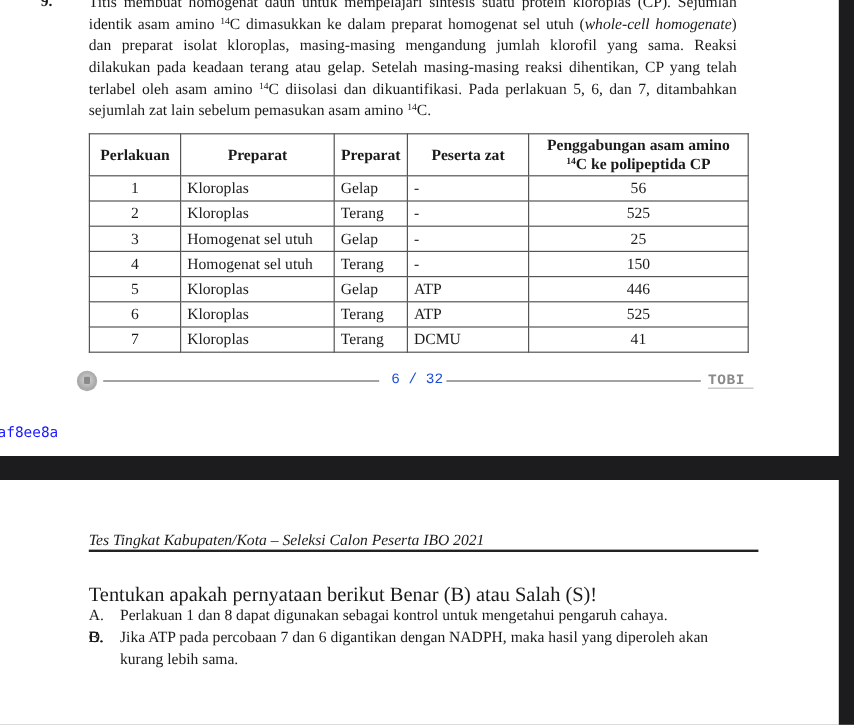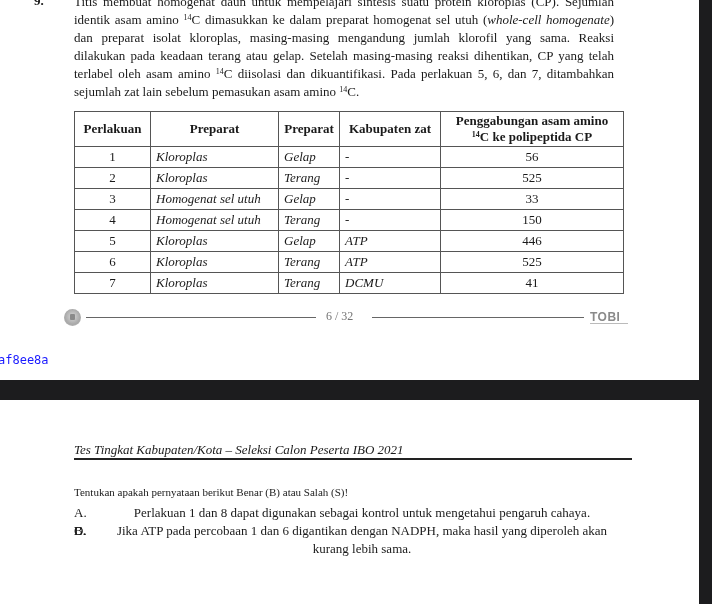--- a/index.html
+++ b/index.html
@@ -6,73 +6,73 @@
   body {
     width:712px; height:604px; overflow:hidden; position:relative;
     background:#1c1c1e;
     font-family:"Liberation Serif", "DejaVu Serif", serif;
     color:#1a1a1a;
   }
   .page {
     position:absolute; left:0; width:699px; background:#ffffff;
   }
   .page-top { top:0; height:380px; }
-  .page-bottom { top:400px; height:204px;text-align:center; }
+  .page-bottom { top:400px; height:204px; }
 
   .q-number {
     position:absolute; left:34px; top:-7px; font-size:13px; font-weight:bold;
   }
   .q-text {
     position:absolute; left:74px; top:-7px; width:540px;
     font-size:13px; line-height:18px; text-align:justify;
   }
   .q-text p { margin:0; }
   sup { font-size:8px; vertical-align:4px; line-height:0; }
 
   table.data {
     position:absolute; left:74px; top:111px;
     border-collapse:collapse; font-size:13px;
   }
   table.data th, table.data td {
     border:1px solid #555; padding:0 5px; height:20px;
   }
   table.data th { height:34px; font-weight:bold; text-align:center; line-height:16px; }
   table.data td.c { text-align:center; }
-  table.data td.l { text-align:left;font-style:italic; }
+  table.data td.l { text-align:left; }
 
   .footer {
     position:absolute; left:64px; top:308px; width:568px; height:20px;
   }
   .emblem {
     position:absolute; left:0; top:1px; width:17px; height:17px; border-radius:50%;
     background:radial-gradient(circle at 50% 45%, #d8d8d8 0%, #a9a9a9 60%, #bcbcbc 100%);
   }
   .emblem::after{
     content:""; position:absolute; left:6px; top:5px; width:5px; height:6px;
     border-radius:1px; background:#8a8a8a;
   }
   .rule-left { position:absolute; left:22px; top:9px; width:230px; height:1px; background:#666; }
-  .page-num { position:absolute; left:262px; top:1px; font-size:12px; font-family:Liberation Serif, serif; color:#737373; }
+  .page-num { position:absolute; left:262px; top:1px; font-size:12px; font-family:Liberation Mono, monospace; color:#1d4ed8; }
   .rule-right { position:absolute; left:308px; top:9px; width:212px; height:1px; background:#666; }
   .tobi-logo {
-    position:absolute; left:526px; top:2px; font-family:Liberation Sans, sans-serif;
+    position:absolute; left:526px; top:2px; font-family:Liberation Mono, monospace;
     font-weight:bold; font-size:12px; color:#8a8a8a; letter-spacing:0.5px;
   }
   .tobi-logo .sub { position:absolute; left:0; top:13px; width:38px; height:1px; background:#bbb; }
 
   .hash-link {
     position:absolute; left:-2px; top:353px; font-family:"DejaVu Sans Mono", monospace;
     font-size:12px; color:#1a1aff;
   }
 
   .header-title {
     position:absolute; left:74px; top:42px; font-size:13px; font-style:italic;
   }
   .header-rule { position:absolute; left:74px; top:58px; width:558px; height:2px; background:#222; }
-  .instruction { position:absolute; left:74px; top:86px; font-size:11px; }
+  .instruction { position:absolute; left:74px; top:86px; font-size:17px; }
   .options { position:absolute; left:74px; top:104px; width:550px; font-size:13px; line-height:18px; }
   .option { position:relative; padding-left:26px; }
   .option .letter { position:absolute; left:0; top:0; }
 </style>
 </head>
 <body>
 
 <div class="page page-top">
   <div class="q-number">9.</div>
   <div class="q-text">
@@ -87,21 +87,21 @@
         <col style="width:128px">
         <col style="width:61px">
         <col style="width:101px">
         <col style="width:183px">
     </colgroup>
     <thead>
       <tr>
         <th>Perlakuan</th>
         <th>Preparat</th>
         <th>Preparat</th>
-        <th>Kabupaten zat</th>
+        <th>Peserta zat</th>
         <th>
           <span>Penggabungan asam amino</span><br>
           <sup>14</sup><span>C ke polipeptida CP</span>
         </th>
       </tr>
     </thead>
     <tbody>
       <tr>
         <td class="c">1</td>
         <td class="l">Kloroplas</td>
@@ -114,21 +114,21 @@
         <td class="l">Kloroplas</td>
         <td class="l">Terang</td>
         <td class="l">-</td>
         <td class="c">525</td>
       </tr>
       <tr>
         <td class="c">3</td>
         <td class="l">Homogenat sel utuh</td>
         <td class="l">Gelap</td>
         <td class="l">-</td>
-        <td class="c">33</td>
+        <td class="c">25</td>
       </tr>
       <tr>
         <td class="c">4</td>
         <td class="l">Homogenat sel utuh</td>
         <td class="l">Terang</td>
         <td class="l">-</td>
         <td class="c">150</td>
       </tr>
       <tr>
         <td class="c">5</td>
@@ -175,16 +175,16 @@
       <span>Perlakuan 1 dan 8 dapat digunakan sebagai kontrol untuk mengetahui pengaruh cahaya.</span>
     </div>
     <div class="option">
       <span class="letter">B.</span>
     </div>
     <div class="option">
       <span class="letter">C.</span>
     </div>
     <div class="option">
       <span class="letter">D.</span>
-      <span>Jika ATP pada percobaan 1 dan 6 digantikan dengan NADPH, maka hasil yang diperoleh akan kurang lebih sama.</span>
+      <span>Jika ATP pada percobaan 7 dan 6 digantikan dengan NADPH, maka hasil yang diperoleh akan kurang lebih sama.</span>
     </div>
   </div>
 </div>
 
 </body></html>

